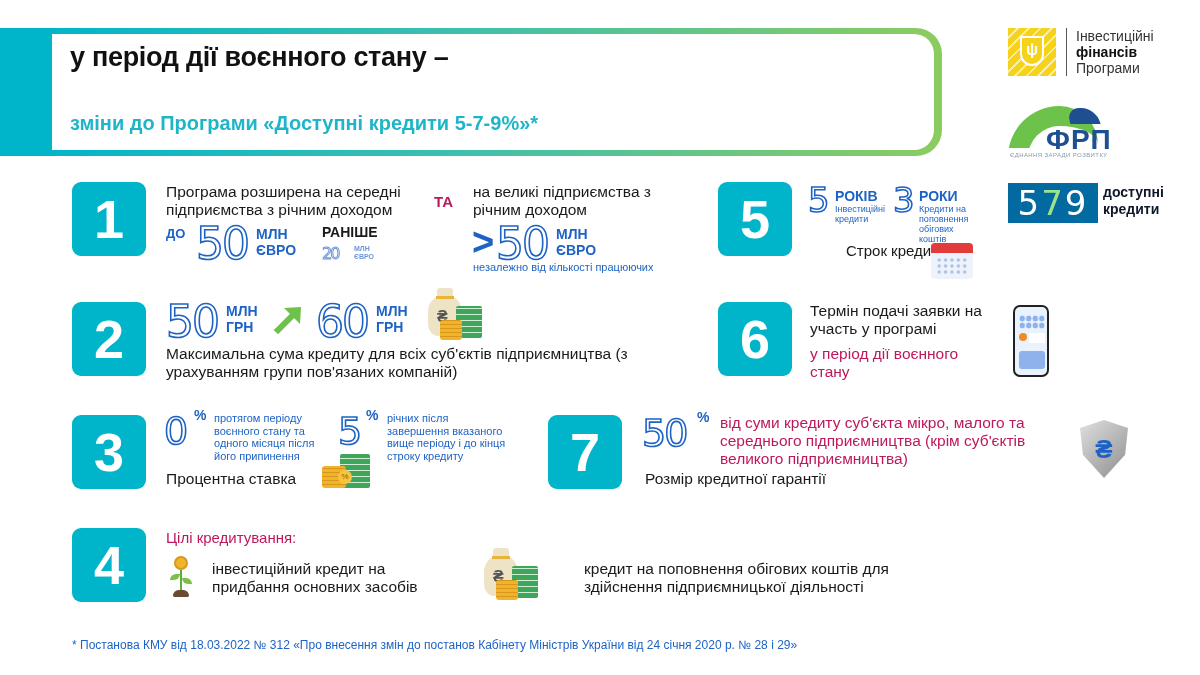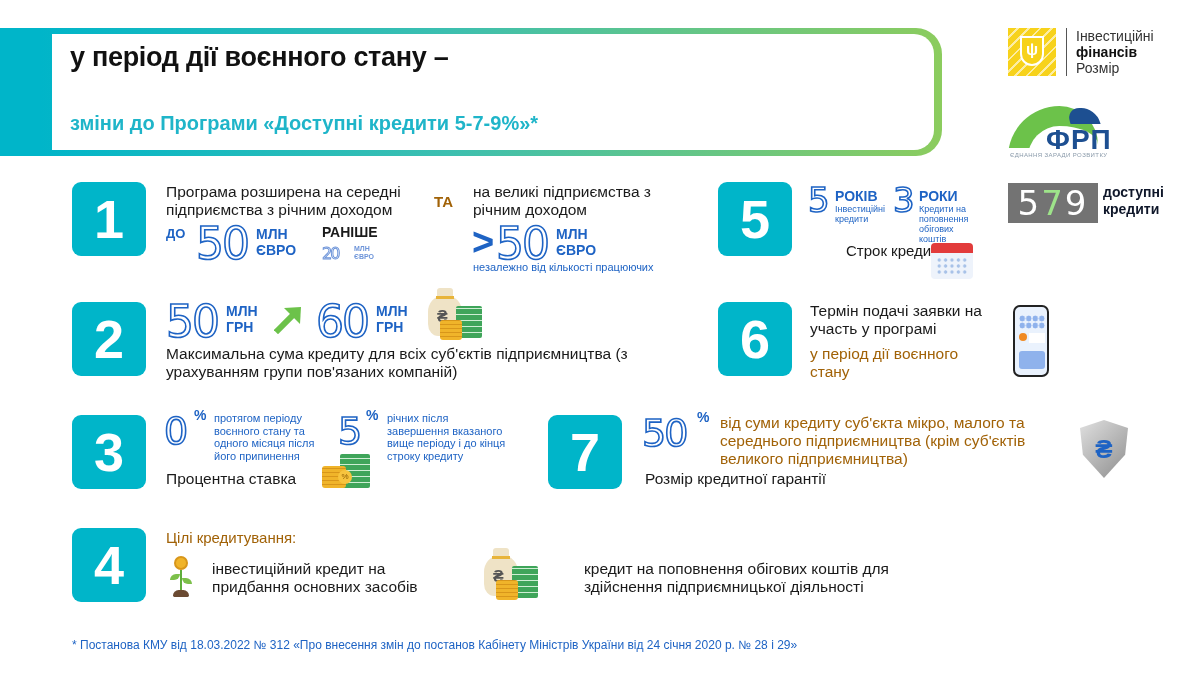--- a/index.html
+++ b/index.html
@@ -32,31 +32,31 @@
 
   .frp { position: absolute; left: 1006px; top: 104px; width: 120px; height: 56px; }
   .frp-arc { position: absolute; left: 2px; top: 2px; width: 90px; height: 80px;
     border-top: 20px solid #6cc24a; border-left: 20px solid #6cc24a; border-radius: 80px 60px 0 0;
     border-right: 0; clip-path: inset(0 0 38px 0); }
   .frp-arc2 { position: absolute; left: 62px; top: 4px; width: 30px; height: 16px; background: #1d4f91;
     border-radius: 14px 14px 0 0; transform: skewX(18deg); }
   .frp-text { position: absolute; left: 40px; top: 20px; font-size: 28px; font-weight: bold; color: #1d4f91; letter-spacing: 1px; }
   .frp-tag { position: absolute; left: 4px; top: 48px; font-size: 6px; color: #8a9aaa; letter-spacing: 0.4px; white-space: nowrap; }
 
-  .l579 { position: absolute; left: 1008px; top: 183px; width: 90px; height: 40px; background: #737373;
+  .l579 { position: absolute; left: 1008px; top: 183px; width: 90px; height: 40px; background: #0369a1;
     color: #fff; font-size: 34px; line-height: 40px; text-align: center; letter-spacing: 2px; font-family: "DejaVu Sans", sans-serif; }
   .l579 .mid { color: #9ee38a; }
   .l579-text { position: absolute; left: 1103px; top: 184px; font-size: 14px; line-height: 17px; font-weight: bold; color: #0f172a; }
 
   
   .nbox { position: absolute; width: 74px; height: 74px; background: #00b5c9; border-radius: 9px;
     color: #fff; font-size: 54px; font-weight: bold; text-align: center; line-height: 74px; font-family: "Liberation Sans", sans-serif; }
 
   .txt { position: absolute; font-size: 15.5px; line-height: 18px; color: #1a1a1a; }
-  .blue { color: #a16207; }
+  .blue { color: #be185d; }
   .bold { font-weight: bold; }
   .big { position: absolute; font-family: "DejaVu Sans", sans-serif; font-size: 44px; line-height: 44px;
     color: #fff; -webkit-text-stroke: 1.6px #1e63c4; letter-spacing: -2px; }
   .big-md { font-size: 38px; line-height: 38px; }
   .big-sm { font-size: 16px; line-height: 24px; -webkit-text-stroke: 1px #6d94d9; }
   .unit { position: absolute; font-size: 14px; line-height: 16px; font-weight: bold; color: #1e63c4; }
   .small-blue { position: absolute; font-size: 11px; line-height: 12.5px; color: #1e63c4; }
 
   
   .ico { position: absolute; }
@@ -117,21 +117,21 @@
 <div class="hdr-sub">зміни до Програми «Доступні кредити 5-7-9%»*</div>
 
 <div class="minfin">
   <div class="minfin-sq">
     <div class="minfin-trident">ψ</div>
   </div>
   <div class="minfin-div"></div>
   <div class="minfin-text">
     <div>Інвестиційні</div>
     <div><b>фінансів</b></div>
-    <div>Розмір</div>
+    <div>Програми</div>
   </div>
 </div>
 
 <div class="frp">
   <div class="frp-arc"></div>
   <div class="frp-arc2"></div>
   <div class="frp-text">ФРП</div>
   <div class="frp-tag">ЄДНАННЯ ЗАРАДИ РОЗВИТКУ</div>
 </div>
 

